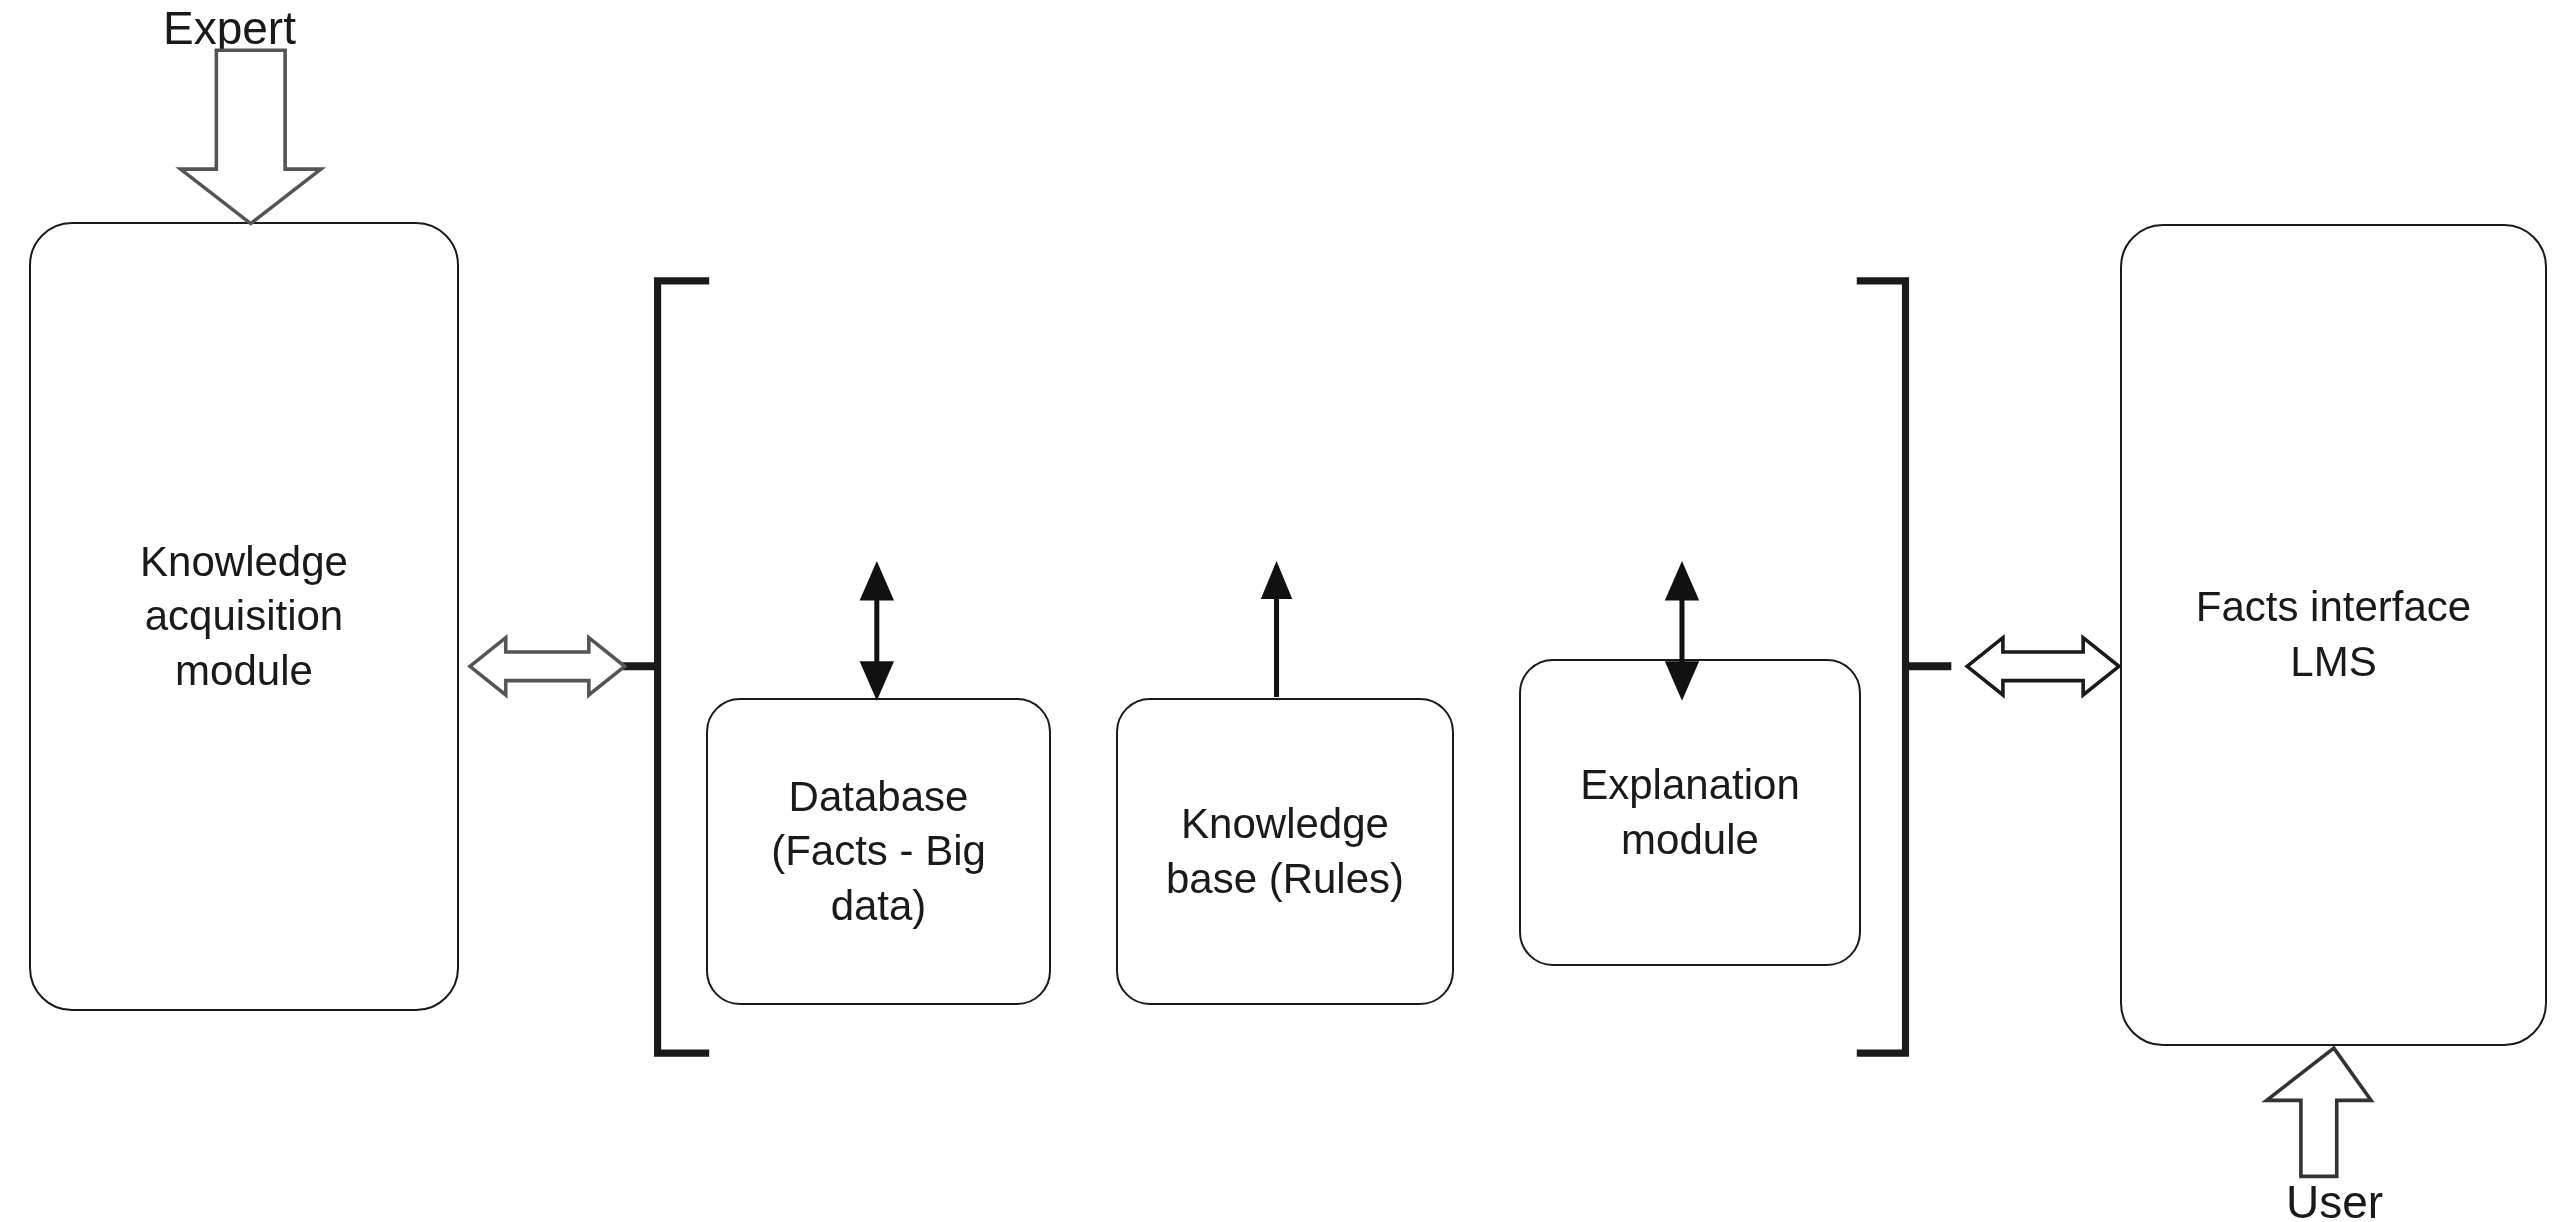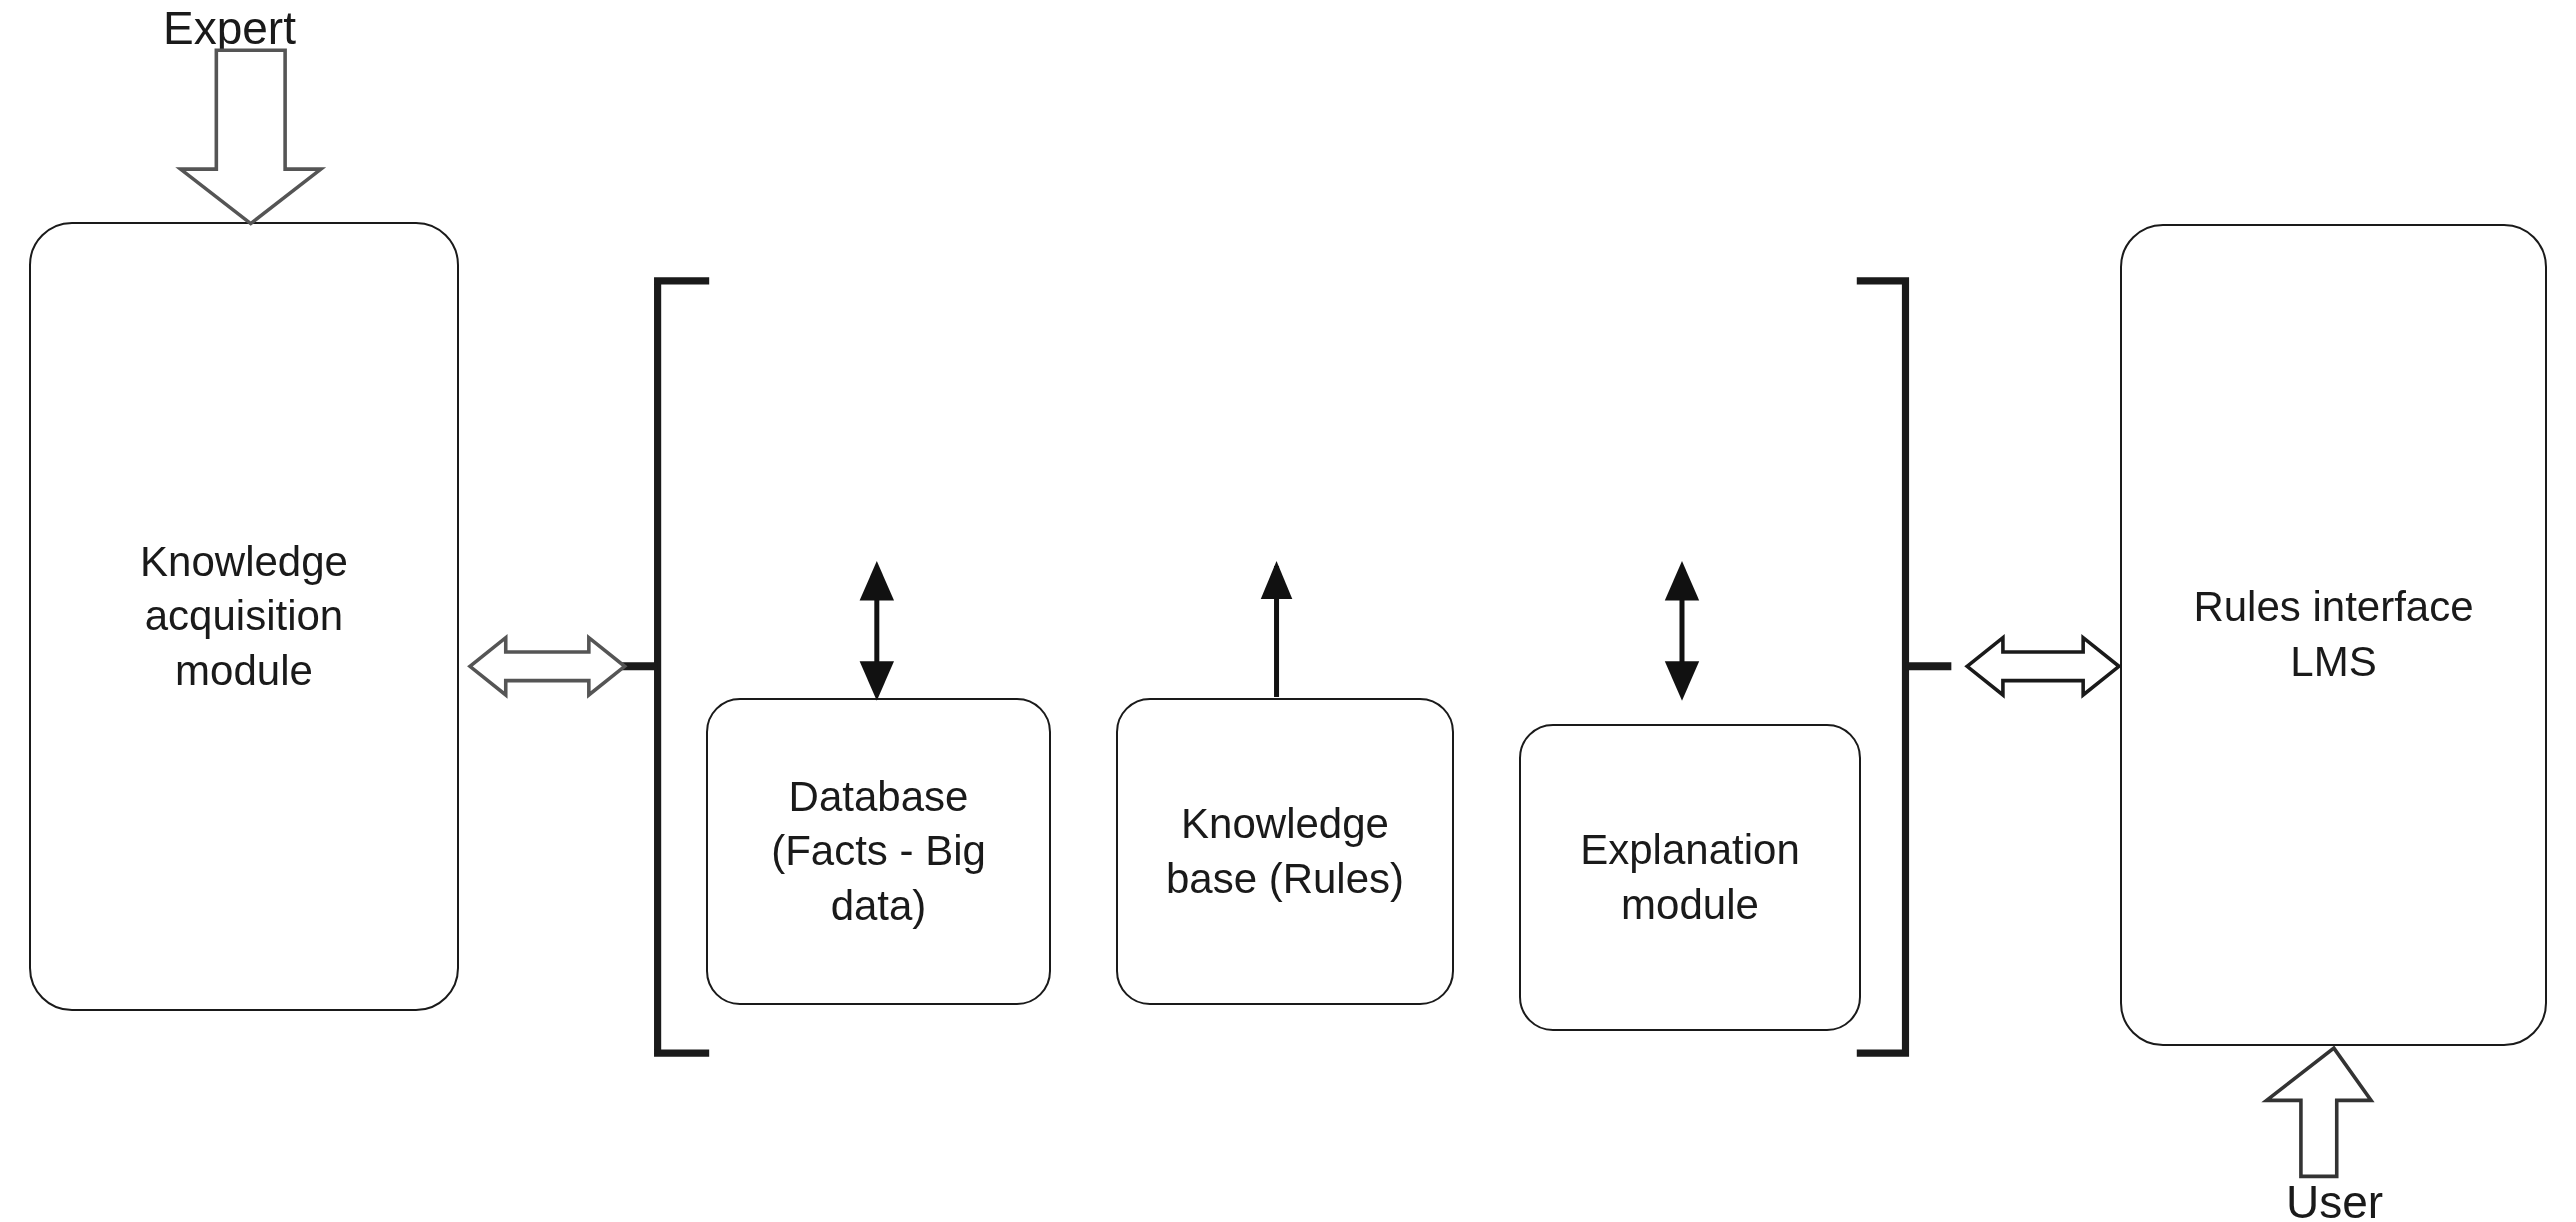--- a/index.html
+++ b/index.html
@@ -79,27 +79,27 @@
     <div class="box-text">Database
 (Facts - Big
 data)</div>
   </div>
 
   <div class="box box-small" style="left:1116px; top:698px; width:338px; height:307px;">
     <div class="box-text">Knowledge
 base (Rules)</div>
   </div>
 
-  <div class="box box-small" style="left:1519px; top:724px; width:342px; height:307px;">
+  <div class="box box-small" style="left:1519px; top:659px; width:342px; height:307px;">
     <div class="box-text">Explanation
 module</div>
   </div>
 
   <div class="box box-big" style="left:2120px; top:224px; width:427px; height:822px;">
-    <div class="box-text">Rules interface
+    <div class="box-text">Facts interface
 LMS</div>
   </div>
 
   <div class="label outer-label" style="left:2234px; top:1173px; width:201px;">User</div>
 
   <svg class="overlay" viewBox="0 0 3596 1707" xmlns="http://www.w3.org/2000/svg">
 
     <g>
       <polygon points="302,70 398,70 398,236 448,236 350,312 252,236 302,236" fill="#ffffff" stroke="#555555" stroke-width="5" stroke-linejoin="miter"></polygon>
     </g>

